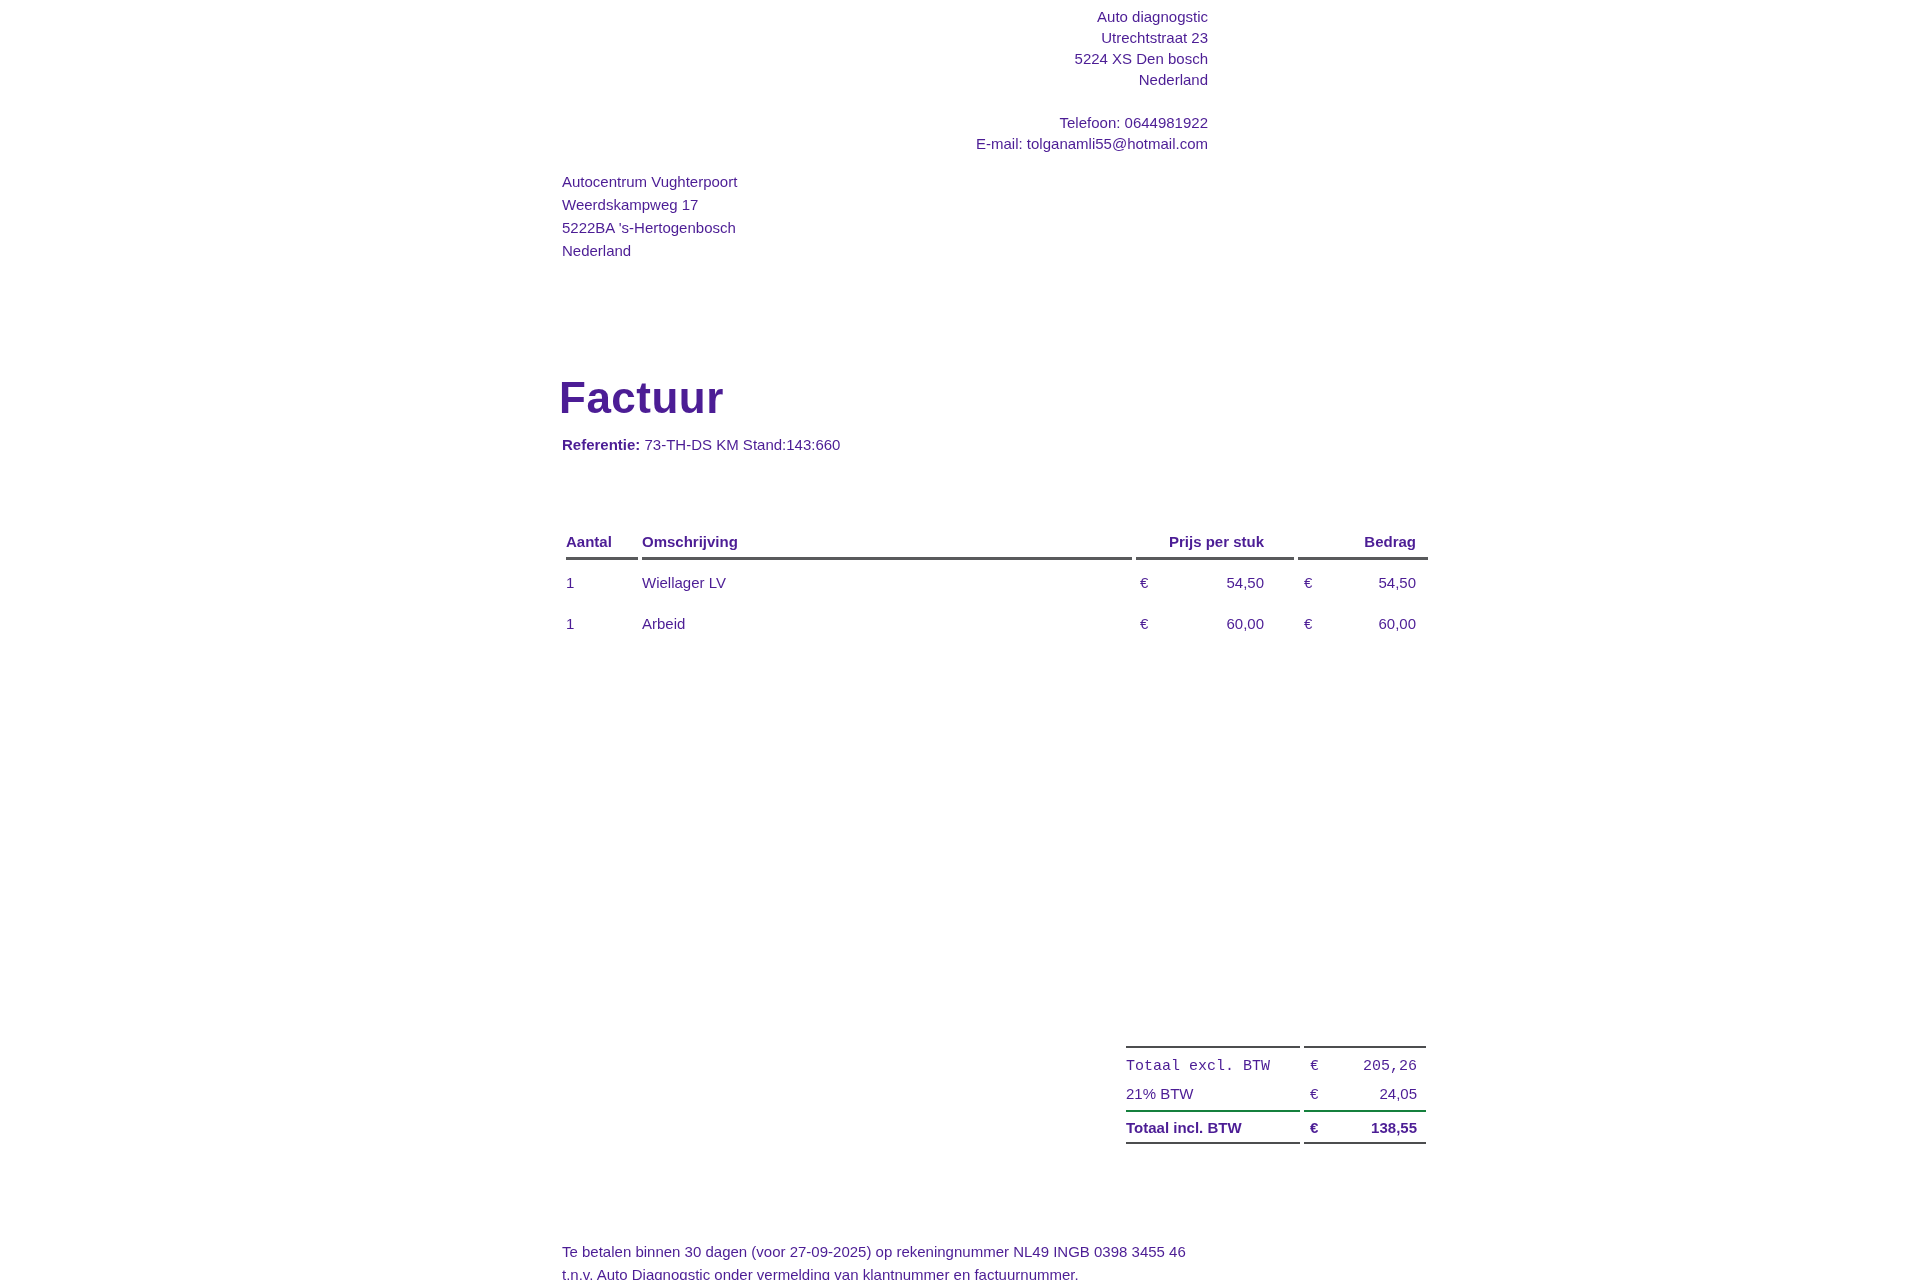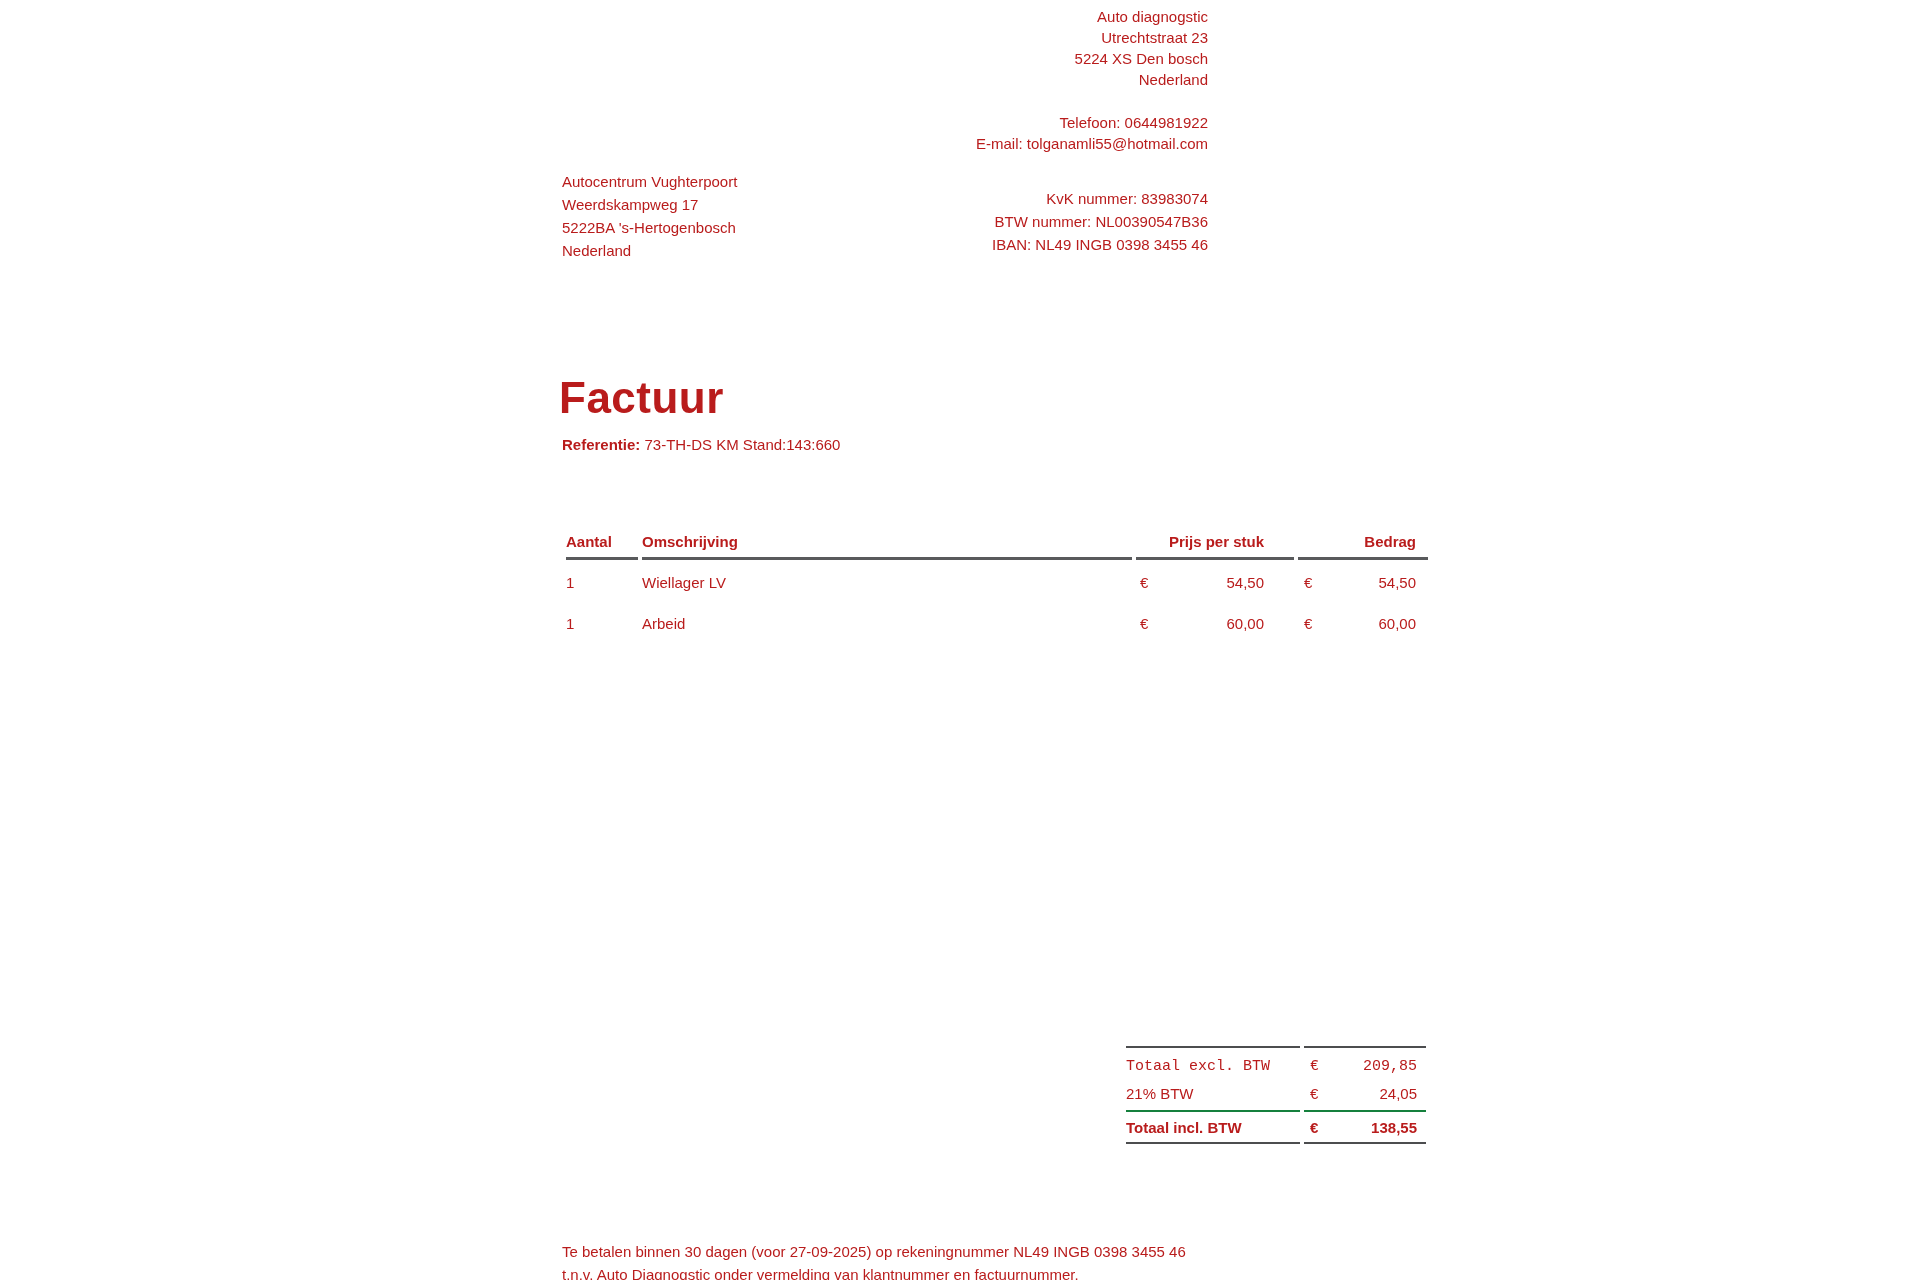--- a/index.html
+++ b/index.html
@@ -7,21 +7,21 @@
     padding: 0;
     background: #ffffff;
   }
   .page {
     position: relative;
     width: 1708px;
     height: 1280px;
     background: #ffffff;
     font-family: "Liberation Sans", sans-serif;
     font-size: 15px;
-    color: #b91c1c;
+    color: #4c1d95;
     overflow: hidden;
   }
 
   
   .supplier-block {
     position: absolute;
     top: 6px;
     right: 500px;
     text-align: right;
     line-height: 21px;
@@ -161,25 +161,20 @@
     <div>Auto diagnogstic</div>
     <div>Utrechtstraat 23</div>
     <div>5224 XS Den bosch</div>
     <div>Nederland</div>
     <div class="supplier-contact">
       <div>Telefoon: 0644981922</div>
       <div>E-mail: tolganamli55@hotmail.com</div>
     </div>
   </div>
 
-  <div class="registration-block">
-    <div>KvK nummer: 83983074</div>
-    <div>BTW nummer: NL00390547B36</div>
-    <div>IBAN: NL49 INGB 0398 3455 46</div>
-  </div>
 
   <div class="customer-block">
     <div>Autocentrum Vughterpoort</div>
     <div>Weerdskampweg 17</div>
     <div>5222BA 's-Hertogenbosch</div>
     <div>Nederland</div>
   </div>
 
   <div class="invoice-title">Factuur</div>
 
@@ -244,21 +239,21 @@
     <colgroup>
       <col style="width:174px">
       <col style="width:122px">
     </colgroup>
     <tbody>
       <tr class="t-first">
         <td>Totaal excl. BTW</td>
         <td>
           <div class="t-money">
             <span class="cur">€</span>
-            <span class="val">209,85</span>
+            <span class="val">205,26</span>
           </div>
         </td>
       </tr>
       <tr class="t-mid">
         <td>21% BTW</td>
         <td>
           <div class="t-money">
             <span class="cur">€</span>
             <span class="val">24,05</span>
           </div>

